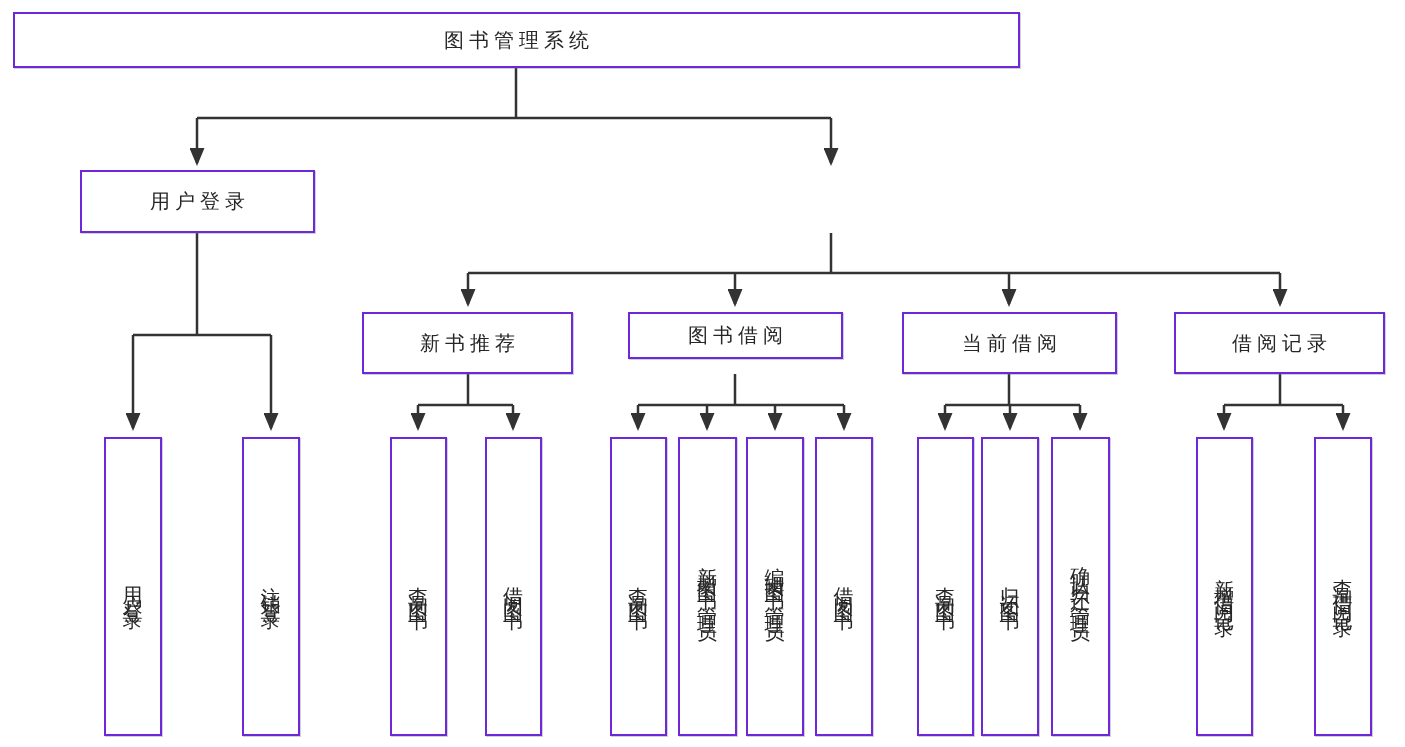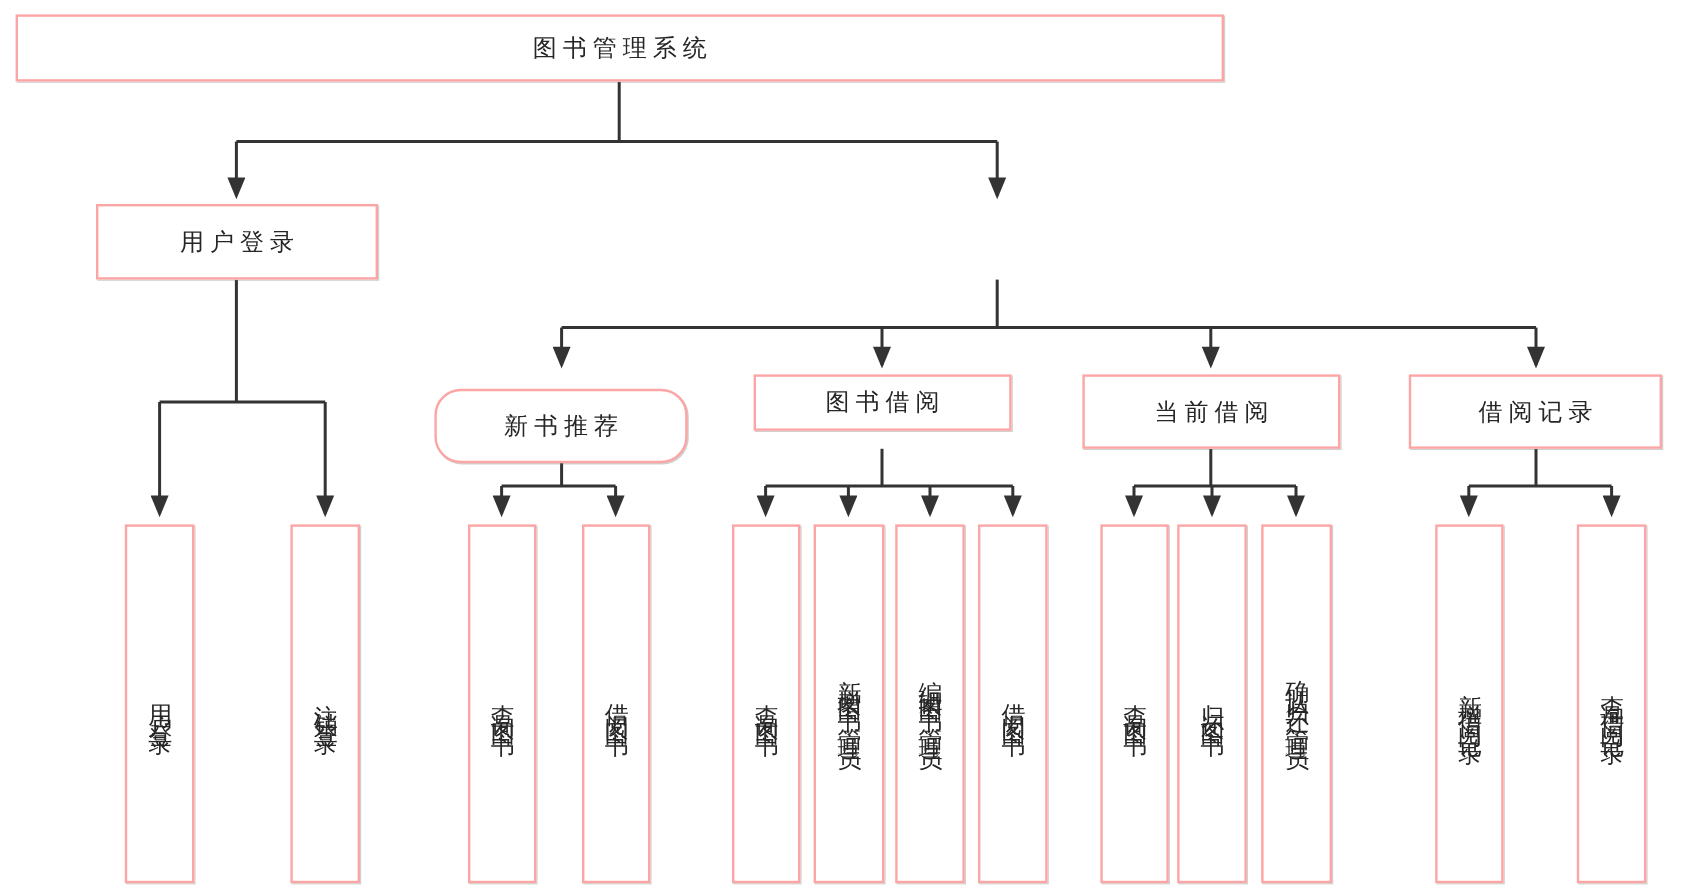--- a/index.html
+++ b/index.html
@@ -13,21 +13,21 @@
   }
   .wires {
     position: absolute;
     left: 0; top: 0;
     z-index: 0;
   }
   .box {
     position: absolute;
     box-sizing: border-box;
     background: #ffffff;
-    border: 2px solid #fca5a5;
+    border: 2px solid #6d28d9;
     color: #262626;
     display: flex;
     align-items: center;
     justify-content: center;
     z-index: 1;
     box-shadow: 1px 1px 0 rgba(120,120,120,0.35);
   }
   .hbox {
     font-size: 20px;
     letter-spacing: 5px;
@@ -39,21 +39,21 @@
     text-orientation: mixed;
     font-size: 20px;
     letter-spacing: 8px;
     line-height: 1;
     top: 437px;
     height: 299px;
   }
   .n-root      { left: 13px;   top: 12px;  width: 1007px; height: 56px; }
   .n-user      { left: 80px;   top: 170px; width: 235px;  height: 63px; }
   .n-mgmt      { left: 714px;  top: 170px; width: 235px;  height: 63px; }
-  .n-sec0      { left: 362px;  top: 324px; width: 211px;  height: 62px; border-radius: 22px; }
+  .n-sec0      { left: 362px;  top: 312px; width: 211px;  height: 62px; }
   .n-sec1      { left: 628px;  top: 312px; width: 215px;  height: 47px; }
   .n-sec2      { left: 902px;  top: 312px; width: 215px;  height: 62px; }
   .n-sec3      { left: 1174px; top: 312px; width: 211px;  height: 62px; }
   .l-0  { left: 104px;  width: 58px; }
   .l-1  { left: 242px;  width: 58px; }
   .l-2  { left: 390px;  width: 57px; }
   .l-3  { left: 485px;  width: 57px; }
   .l-4  { left: 610px;  width: 57px; }
   .l-5  { left: 678px;  width: 59px; }
   .l-6  { left: 746px;  width: 58px; }

